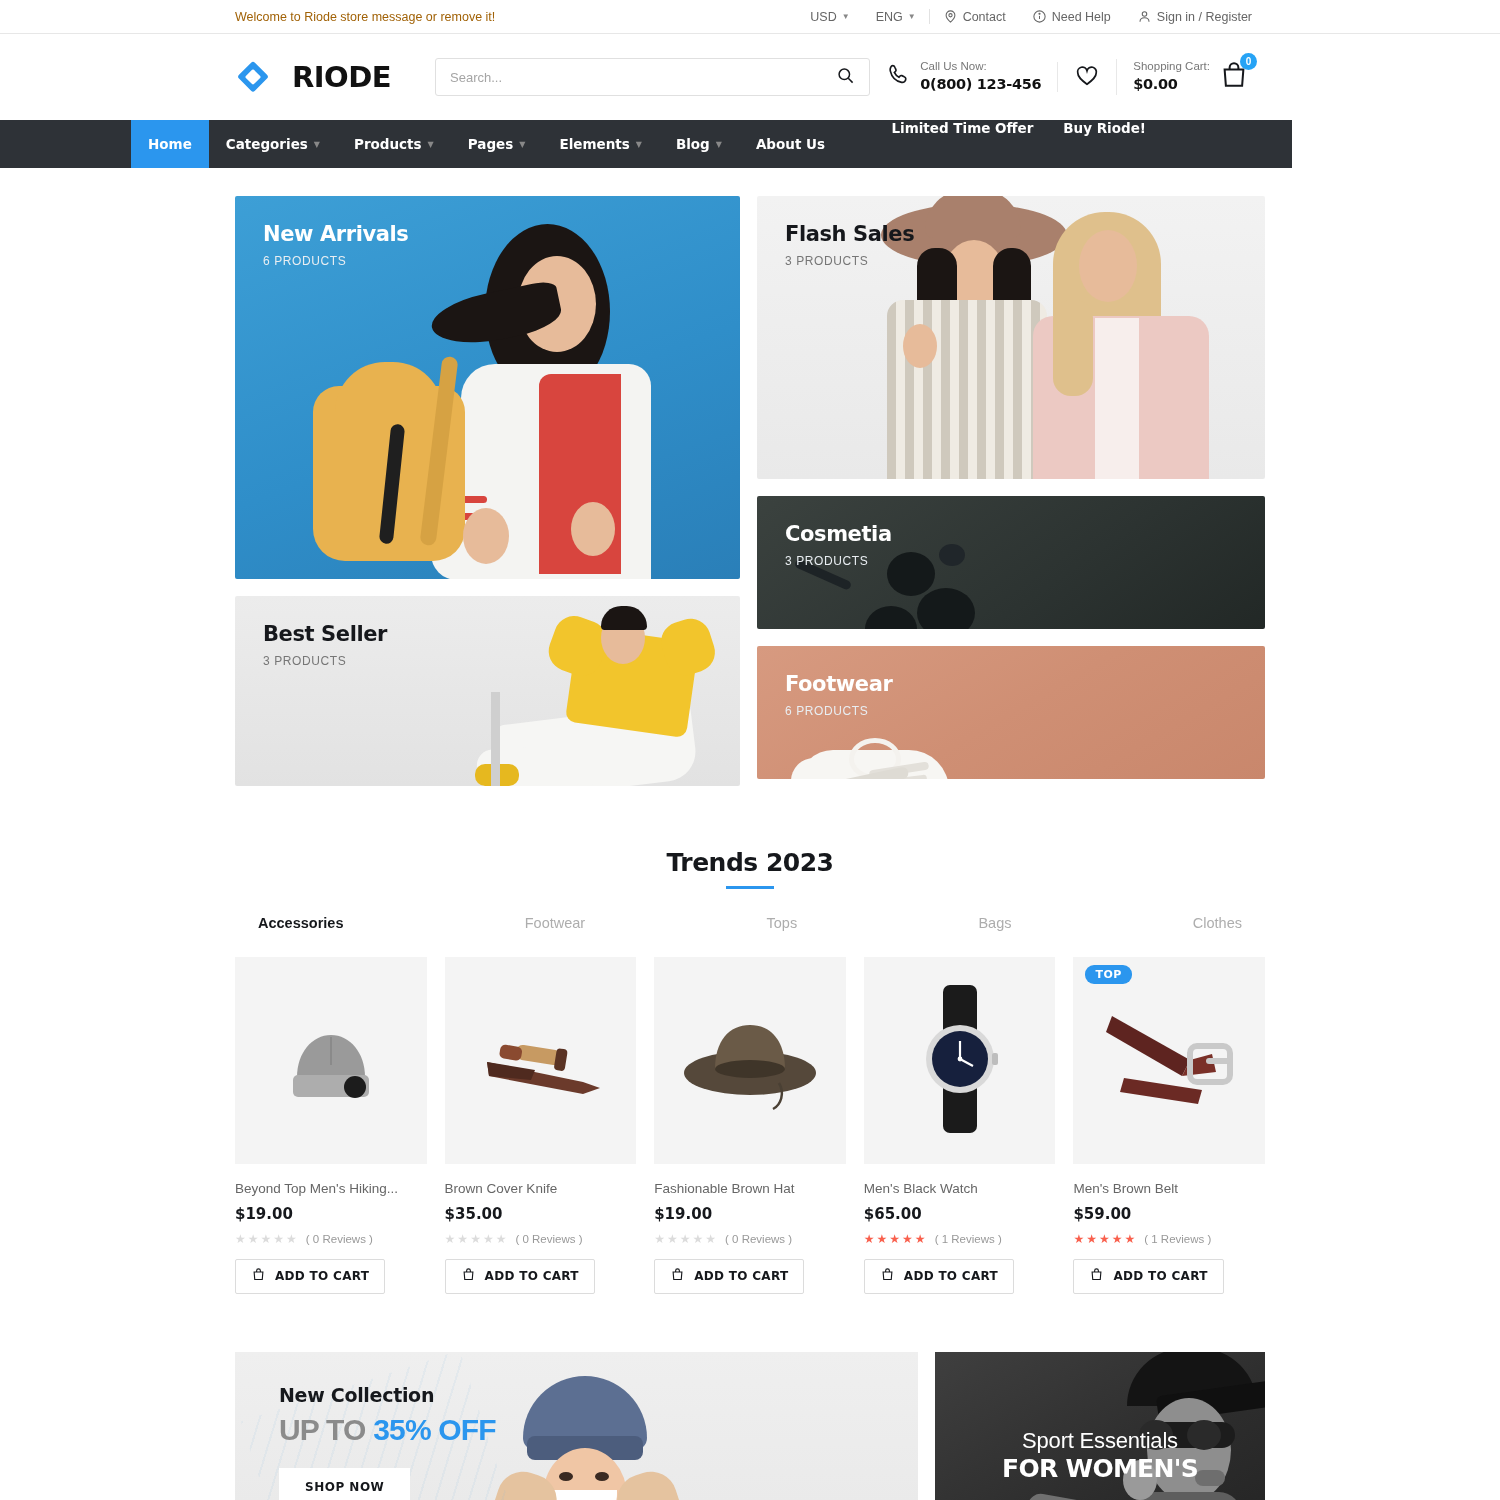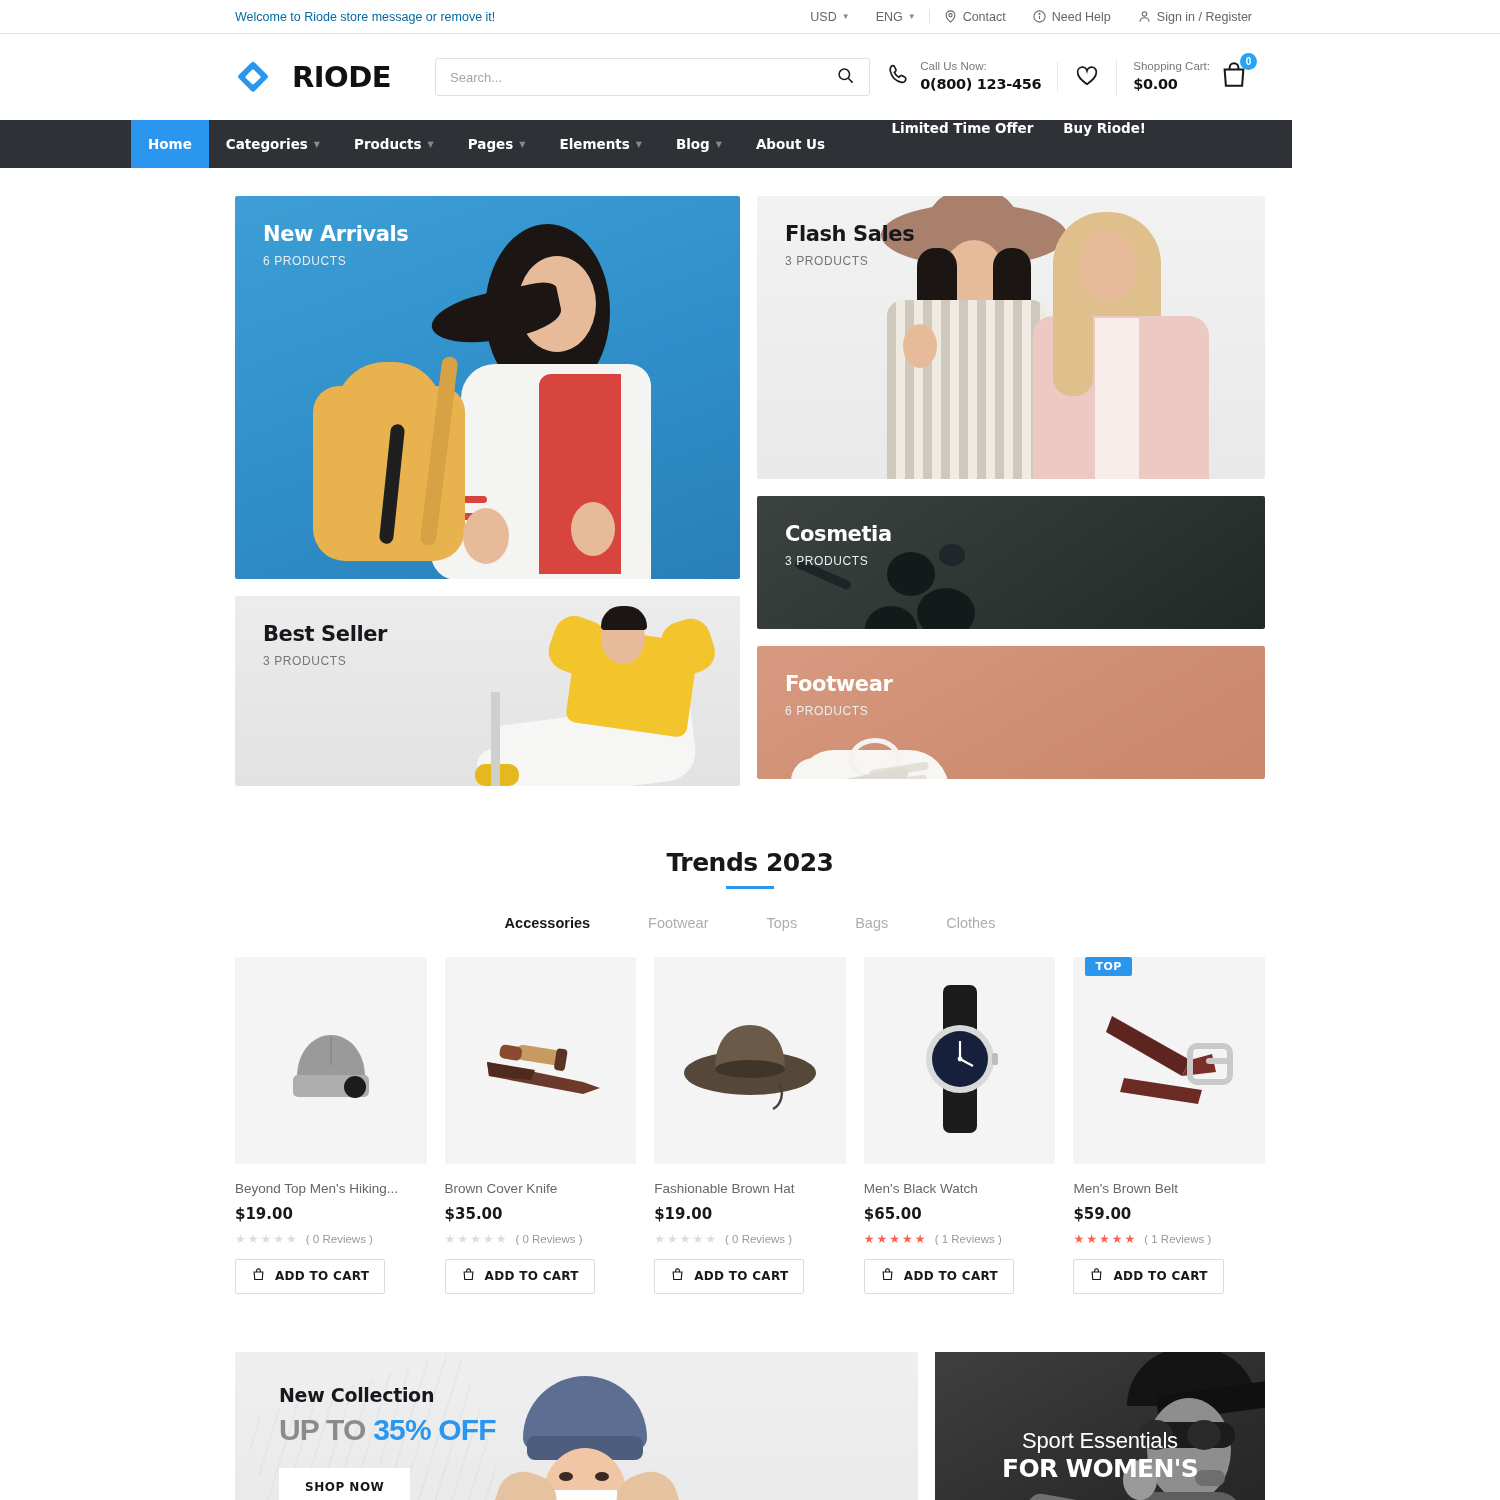--- a/index.html
+++ b/index.html
@@ -14,21 +14,21 @@
   .container { width: 1030px; margin: 0 auto; }
 
   
   .topbar {
     height: 34px;
     border-bottom: 1px solid #e7e7e7;
     display: flex; align-items: center;
     font-size: 12.5px; color: #666;
   }
   .topbar .container { display: flex; align-items: center; width: 1030px; }
-  .topbar-left { flex: 1; color: #0369a1; font-size: 12.5px; }
+  .topbar-left { flex: 1; color: #a16207; font-size: 12.5px; }
   .topbar-right { display: flex; align-items: center; gap: 0; }
   .tb-item {
     display: flex; align-items: center; gap: 5px;
     color: #666; font-size: 12.5px; padding: 0 13px; white-space: nowrap;
   }
   .tb-item.sep { border-left: 1px solid #e2e2e2; }
   .caret { font-size: 8px; color: #888; }
   .tb-icon { display: inline-flex; width: 15px; height: 15px; }
   .tb-icon svg { width: 15px; height: 15px; }
 
@@ -125,38 +125,38 @@
   .shoe-white { background: #f7f6f3; }
   .flower-black { background: #14191a; }
 
   
   .trends { padding-top: 62px; text-align: center; }
   .trends-title {
     font-size: 25px; font-weight: bold; color: #16181c; letter-spacing: -0.5px;
     font-family: "DejaVu Sans", sans-serif;
   }
   .trends-underline { width: 48px; height: 3px; background: #2b96ee; margin: 9px auto 0; }
-  .tabs { display: flex; justify-content: center; gap: 12px; margin-top: 26px; }
+  .tabs { display: flex; justify-content: space-between; gap: 0; margin-top: 26px; }
   .tab {
     font-size: 14.5px; color: #adadad; padding: 0 23px; cursor: pointer;
     font-family: "Liberation Sans", sans-serif;
   }
   .tab.active { color: #16181c; font-weight: bold; }
 
   
   .products { display: grid; grid-template-columns: repeat(5, 1fr); gap: 18px; margin-top: 26px; }
   .product { text-align: left; cursor: pointer; }
   .p-img {
     height: 207px; background: #f4f4f4; position: relative; overflow: hidden;
     display: flex; align-items: center; justify-content: center;
   }
   .p-badge {
-    position: absolute; left: 12px; top: 0;
+    position: absolute; left: 12px; top: 8px;
     background: #2b96ee; color: #fff; font-size: 11px; font-weight: bold;
-    padding: 3px 10px; border-radius: 2px; letter-spacing: .5px;
+    padding: 3px 10px; border-radius: 9px; letter-spacing: .5px;
     font-family: "DejaVu Sans", sans-serif;
   }
   .p-name { font-size: 13.5px; color: #666; margin-top: 16px; line-height: 1.3;
             white-space: nowrap; overflow: hidden; text-overflow: ellipsis; }
   .p-price { font-size: 15px; font-weight: bold; color: #16181c; margin-top: 7px;
              font-family: "DejaVu Sans", sans-serif; }
   .p-rating { display: flex; align-items: center; gap: 8px; margin-top: 9px; }
   .stars { display: flex; gap: 1px; font-size: 12px; letter-spacing: 1px; }
   .star { color: #dcdcdc; }
   .star.on { color: #f9604d; }

